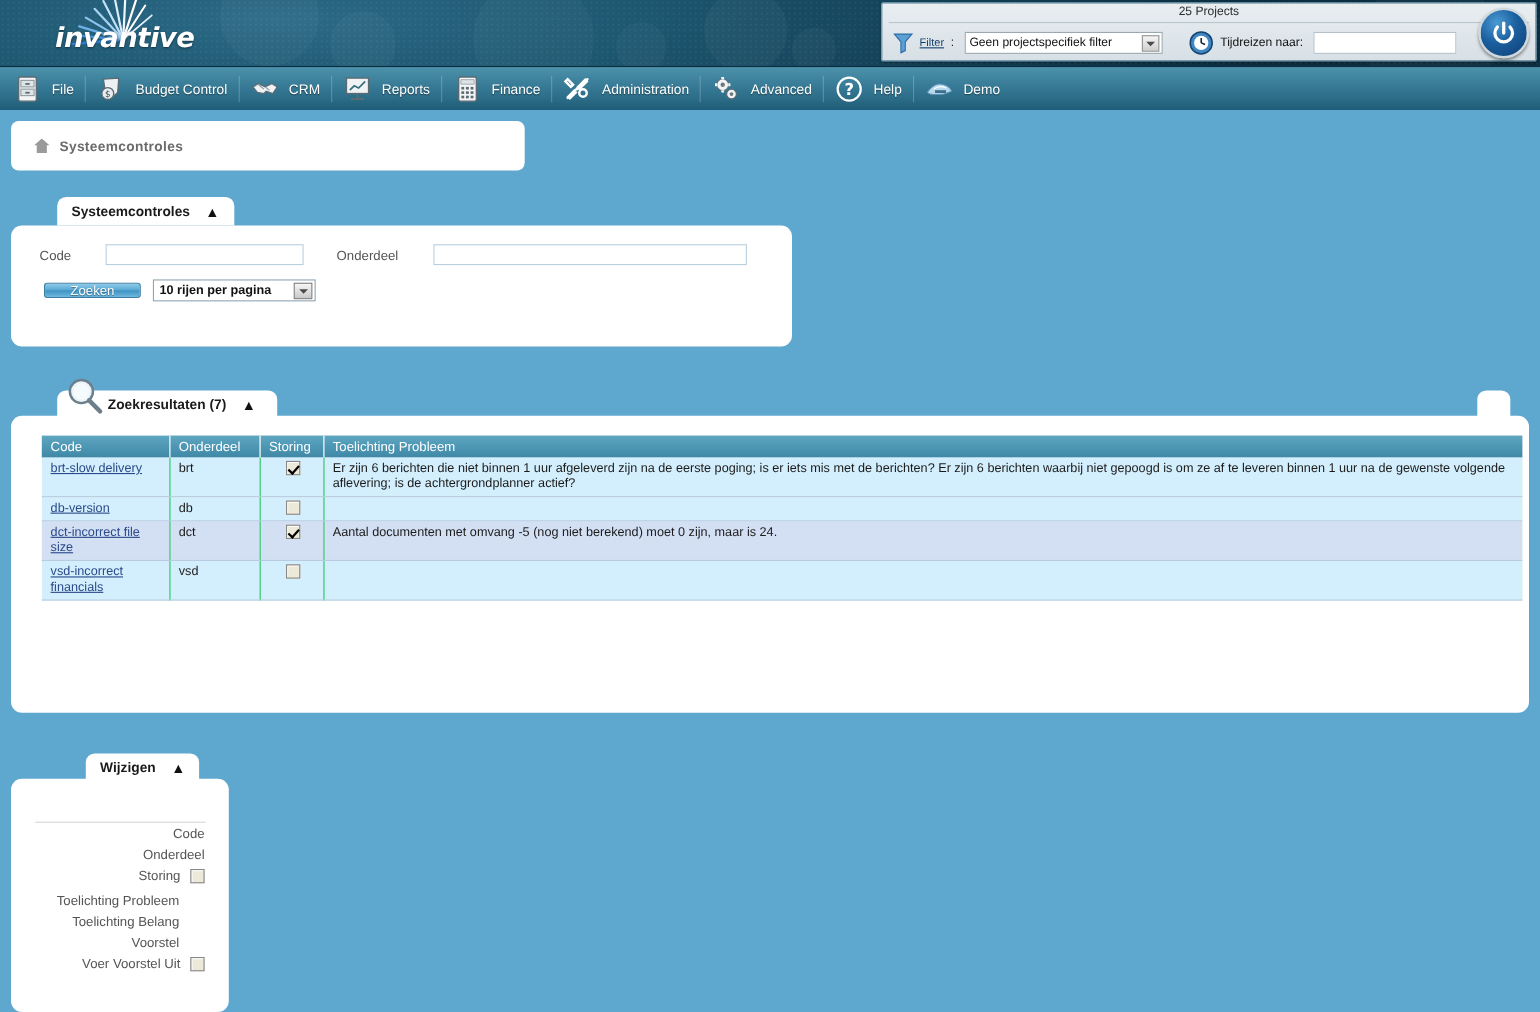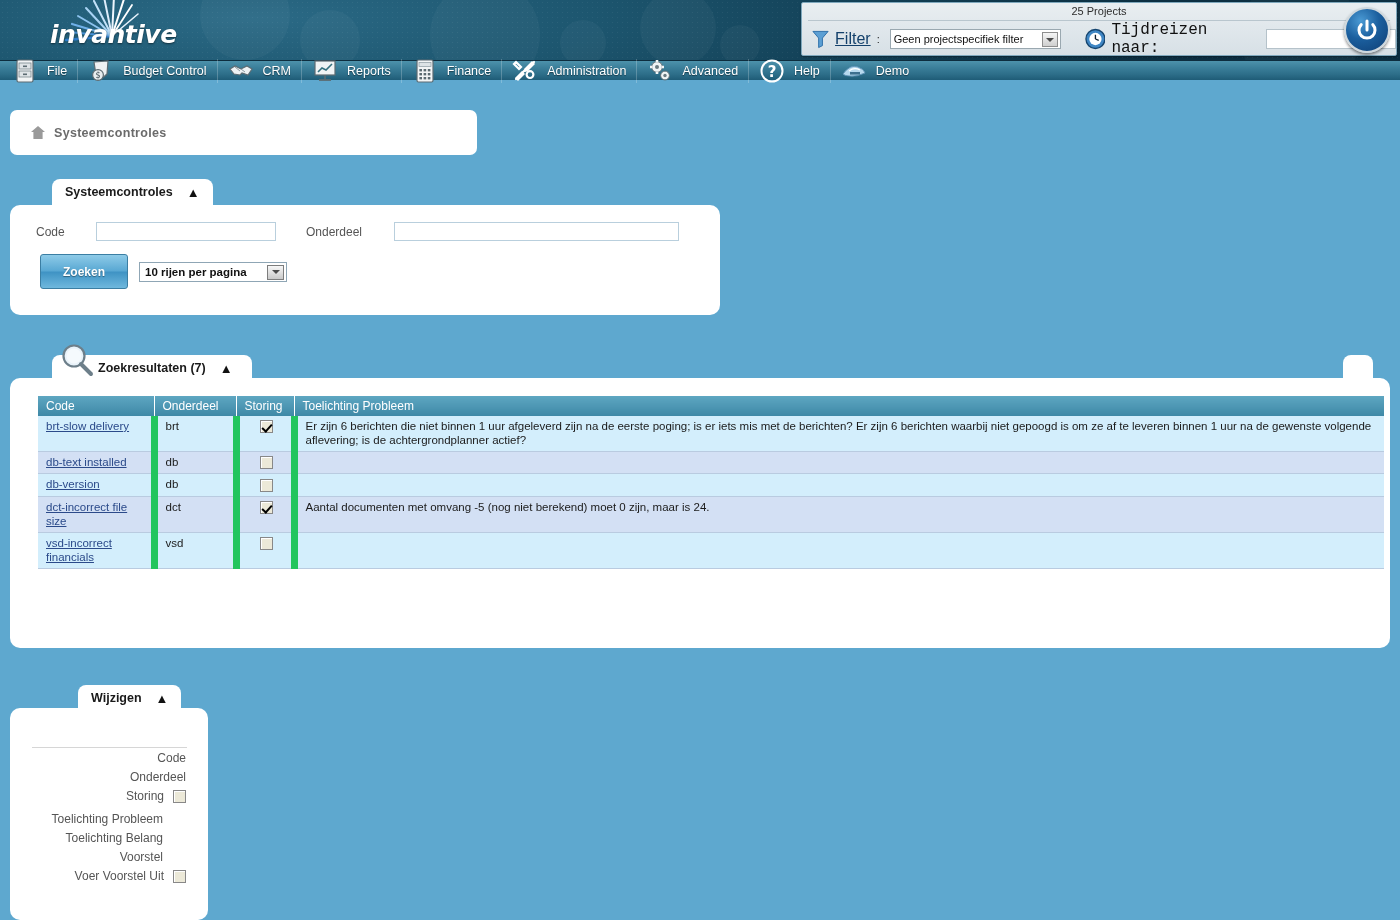--- a/index.html
+++ b/index.html
@@ -41,49 +41,49 @@
     border-radius: 2px;
     box-shadow: 0 1px 2px rgba(0,0,0,0.35);
   }
   .filterbox .projcount {
     position: absolute; left: 0; right: 0; top: 1px; height: 15px;
     text-align: center; font-size: 11px; color: #2d2d2d; line-height: 15px;
   }
   .filterbox .divline { position: absolute; left: 6px; right: 6px; top: 17px; height: 1px; background: #b9c6ce; }
   .filter-row { position: absolute; left: 10px; top: 22px; height: 28px; display: flex; align-items: center; gap: 6px; }
   .funnel-icon { width: 18px; height: 20px; }
-  .filter-label { font-size: 16px; color: #13406b; text-decoration: underline; cursor: pointer; }
+  .filter-label { font-size: 10px; color: #13406b; text-decoration: underline; cursor: pointer; }
   .filter-colon { font-size: 11px; color: #222; }
   .filter-select {
     width: 180px; height: 20px; margin-left: 4px;
     border: 1px solid #9aa8b0; background: #fff;
     font-size: 11px; color: #111; padding-left: 3px;
     display: flex; align-items: center; position: relative;
   }
   .filter-select .arrow-btn {
     position: absolute; right: 2px; top: 2px; width: 16px; height: 15px;
     background: linear-gradient(#f5f5f5,#cfcfcf);
     border: 1px solid #8e8e8e;
     display: flex; align-items: center; justify-content: center;
   }
   .arrow-dn { width: 0; height: 0; border-left: 4px solid transparent; border-right: 4px solid transparent; border-top: 4px solid #4a4a4a; }
   .clock-icon { width: 22px; height: 22px; margin-left: 18px; }
-  .tijd-label { font-size: 16px; color: #111; font-family: Liberation Mono, monospace; }
+  .tijd-label { font-size: 11px; color: #111; }
   .tijd-input { width: 130px; height: 20px; border: 1px solid #b5c2ca; background: #fff; margin-left: 3px; }
   .power-btn {
     position: absolute; right: 6px; top: 4px; width: 46px; height: 46px; border-radius: 50%;
     background: radial-gradient(circle at 35% 28%, #4a9ad4 0%, #1b5f9e 45%, #0d3d73 100%);
     border: 2px solid #cfd8dd;
     box-shadow: 0 2px 3px rgba(0,0,0,0.45);
     display: flex; align-items: center; justify-content: center;
   }
 
   
   .menubar {
-    position: absolute; left: 0; top: 60px; width: 1400px; height: 20px;
+    position: absolute; left: 0; top: 60px; width: 1400px; height: 40px;
     background: linear-gradient(#4d92ab 0%, #3b7f9a 35%, #2d6e89 70%, #1f5c77 100%);
     border-top: 1px solid #0d2d3e;
     display: flex; align-items: center;
   }
   .menu-item { display: flex; align-items: center; height: 36px; padding: 0 0 0 0; cursor: pointer; position: relative; }
   .menu-item .sep { width: 1px; height: 24px; background: rgba(255,255,255,0.22); margin: 0 10px 0 10px; }
   .menu-ico { width: 26px; height: 26px; margin-right: 9px; flex: 0 0 auto; }
   .menu-lbl { color: #fff; font-size: 12.5px; text-shadow: 0 1px 1px rgba(0,0,0,0.45); white-space: nowrap; }
 
   
@@ -105,24 +105,24 @@
   .ptab-lbl { font-size: 12.5px; font-weight: bold; color: #1a1a1a; white-space: nowrap; }
   .chev { font-size: 13px; color: #111; line-height: 1; font-weight: bold; }
 
   
   #search-tab { left: 52px; top: 179px; }
   #search-panel { left: 10px; top: 205px; width: 710px; height: 110px; }
   .frow { position: absolute; display: flex; align-items: center; }
   .flabel { font-size: 12px; color: #555; }
   .finput { border: 1px solid #b9cfdd; background: #fff; height: 19px; }
   .btn-zoeken {
-    width: 88px; height: 35px; border-radius: 3px;
+    width: 88px; height: 14px; border-radius: 3px;
     background: linear-gradient(#8ecbe8 0%, #59a8d3 48%, #3f93c4 52%, #6fb8dd 100%);
     border: 1px solid #3b7ea3;
-    color: #fff; font-size: 12px; font-weight: bold;
+    color: #fff; font-size: 12px; font-weight: normal;
     display: flex; align-items: center; justify-content: center;
     text-shadow: 0 1px 1px rgba(0,0,0,0.4); cursor: pointer;
   }
   .sel-rows {
     width: 148px; height: 20px; border: 1px solid #8fa6b5; background: #fff;
     font-size: 11.5px; font-weight: bold; color: #111;
     display: flex; align-items: center; padding-left: 5px; position: relative; cursor: pointer;
   }
   .sel-rows .arrow-btn {
     position: absolute; right: 2px; top: 2px; width: 17px; height: 15px;
@@ -139,21 +139,21 @@
   table.grid { border-collapse: collapse; position: absolute; left: 28px; top: 18px; width: 1346px; font-size: 11.5px; }
   table.grid th {
     background: linear-gradient(#5ea6c1 0%, #4e97b4 50%, #3e88a6 100%);
     color: #fff; font-weight: normal; text-align: left;
     padding: 3px 0 3px 8px; height: 19px;
     border-right: 1px solid #fff; font-size: 12px;
   }
   table.grid th:last-child { border-right: none; }
   table.grid td {
     padding: 3px 6px 4px 8px; vertical-align: top; color: #1b1b1b;
-    border-right: 7px solid #22c55e; border-bottom: 1px solid #b9cbe0;
+    border-right: 1px solid #22c55e; border-bottom: 1px solid #b9cbe0;
     line-height: 14px;
   }
   table.grid td:last-child { border-right: none; }
   tr.odd td { background: #d3e0f4; }
   tr.even td { background: #d3eefc; }
   td a { color: #2b4a8a; text-decoration: underline; cursor: pointer; }
   .cb {
     width: 13px; height: 13px; border: 1px solid #888; background: #ece9d8;
     display: inline-block; position: relative; box-shadow: inset 1px 1px 0 #fff;
     vertical-align: middle;
@@ -403,26 +403,20 @@
         <th>Toelichting Probleem</th>
       </tr>
     </thead>
     <tbody>
         <tr class="even">
           <td><a>brt-slow delivery</a></td>
           <td>brt</td>
           <td class="cell-center"><span class="cb checked"></span></td>
           <td>Er zijn 6 berichten die niet binnen 1 uur afgeleverd zijn na de eerste poging; is er iets mis met de berichten? Er zijn 6 berichten waarbij niet gepoogd is om ze af te leveren binnen 1 uur na de gewenste volgende aflevering; is de achtergrondplanner actief?</td>
         </tr>
-        <tr class="odd">
-          <td><a>db-text installed</a></td>
-          <td>db</td>
-          <td class="cell-center"><span class="cb"></span></td>
-          <td></td>
-        </tr>
         <tr class="even">
           <td><a>db-version</a></td>
           <td>db</td>
           <td class="cell-center"><span class="cb"></span></td>
           <td></td>
         </tr>
         <tr class="odd">
           <td><a>dct-incorrect file size</a></td>
           <td>dct</td>
           <td class="cell-center"><span class="cb checked"></span></td>

